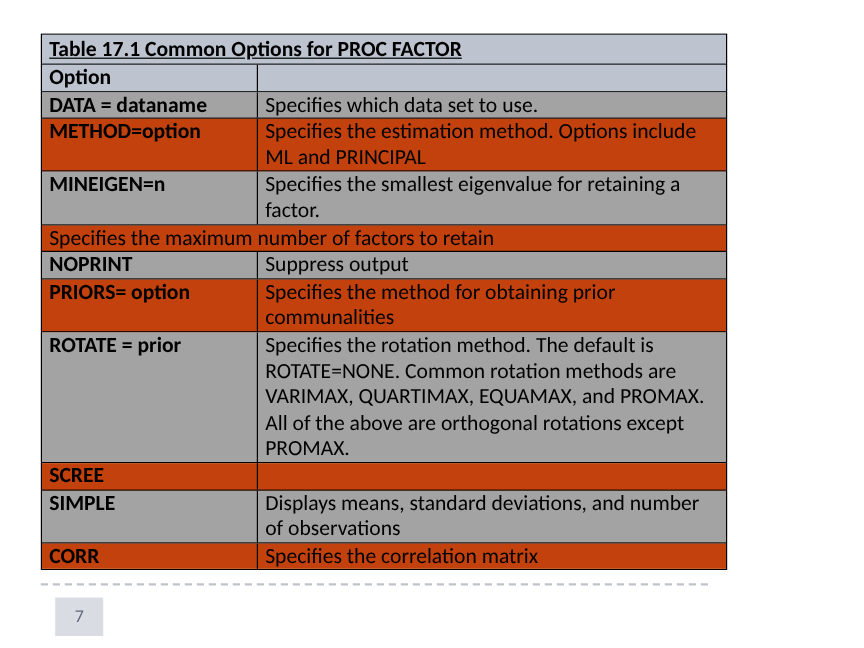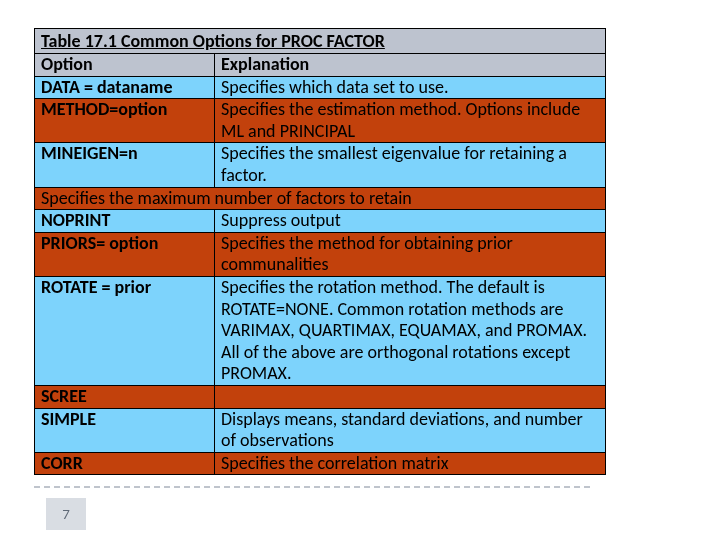--- a/index.html
+++ b/index.html
@@ -52,21 +52,21 @@
     flex: 1 1 auto;
     padding: 0 6px 0 6px;
     box-sizing: border-box;
     line-height: 1.2;
     white-space: normal;
   }
   .header-row { background: #bdc3cf; }
   .header-row .col-opt, .header-row .col-exp {
     font-weight: bold;
   }
-  .band-a { background: #7dd3fc; }
+  .band-a { background: #a3a3a3; }
   .band-b { background: #c2410c; }
   .footer {
     position: absolute;
     left: 34px;
     right: 34px;
     top: 486px;
     border-top: 2px dashed #bfc4cc;
     padding-top: 10px;
     display: flex;
     align-items: center;
@@ -89,21 +89,20 @@
 </style>
 </head>
 <body>
 
 <div class="slide">
 
   <div class="tbl">
     <div class="title-row">Table 17.1 Common Options for PROC FACTOR</div>
     <div class="row header-row">
       <div class="col-opt">Option</div>
-      <div class="col-exp">Explanation</div>
     </div>
 
     <div class="row band-a">
       <div class="col-opt">DATA = dataname</div>
       <div class="col-exp">Specifies which data set to use.</div>
     </div>
     <div class="row band-b">
       <div class="col-opt">METHOD=option</div>
       <div class="col-exp">Specifies the estimation method. Options include ML and PRINCIPAL</div>
     </div>

